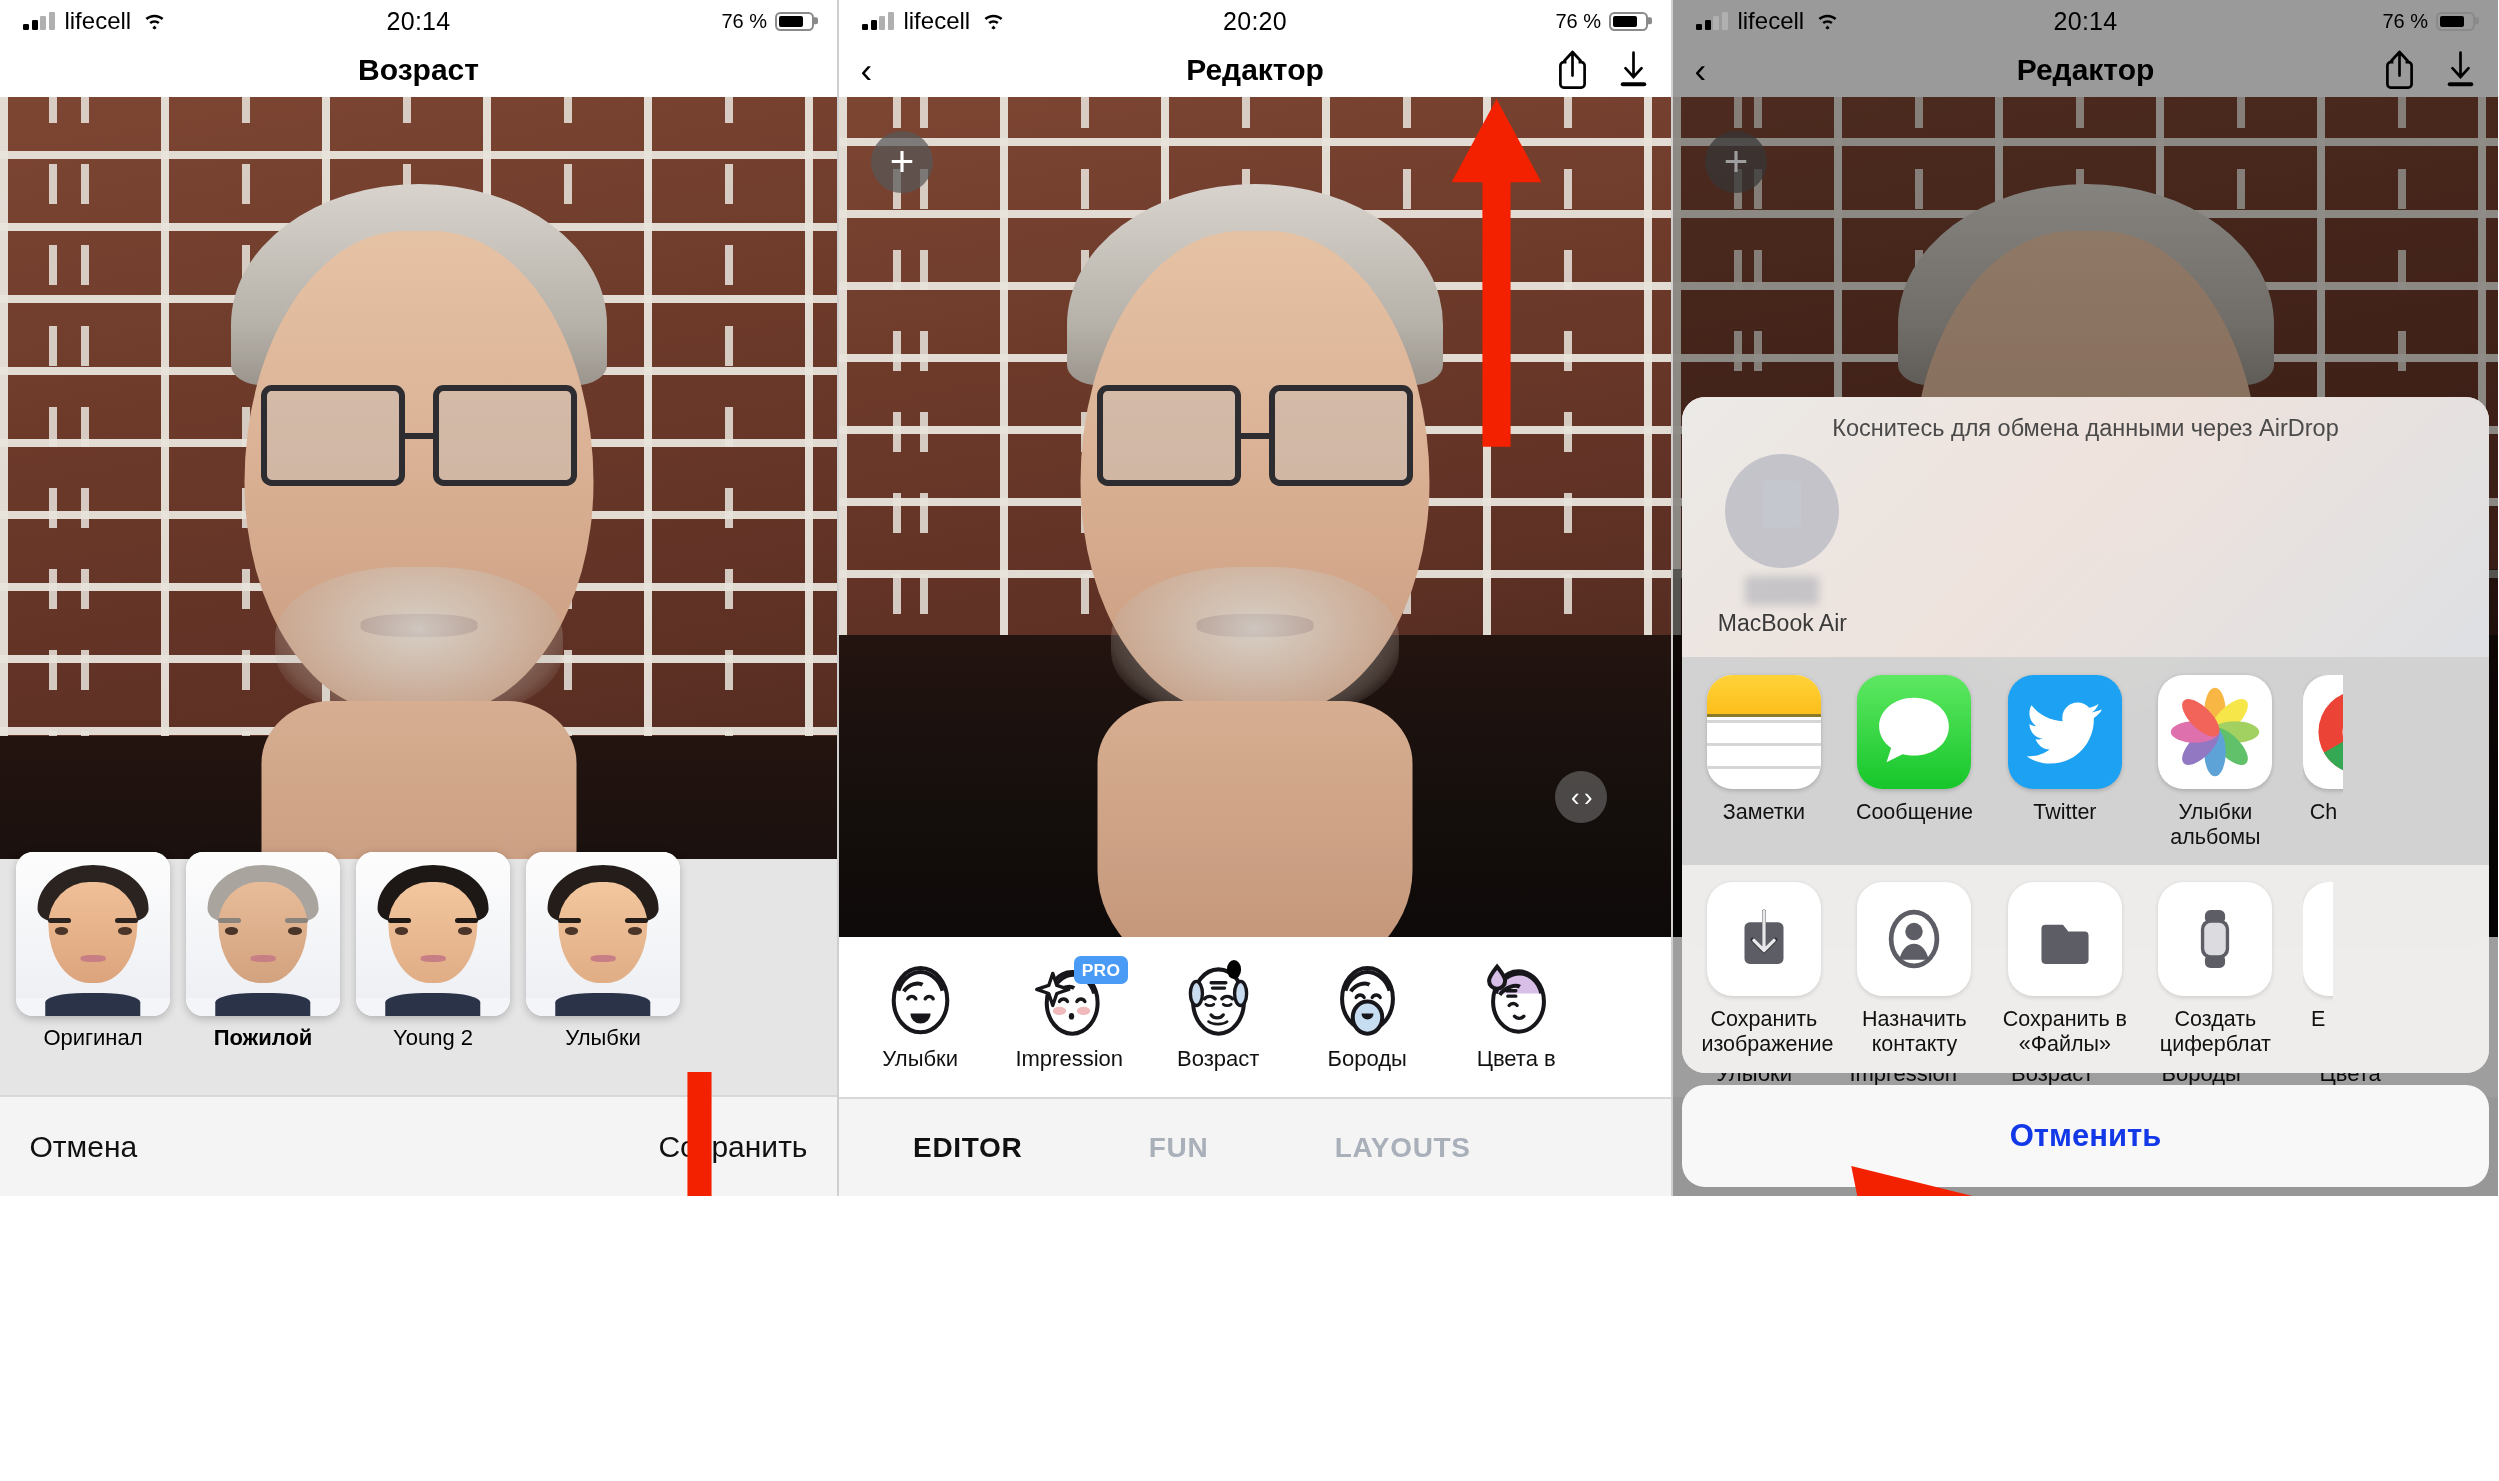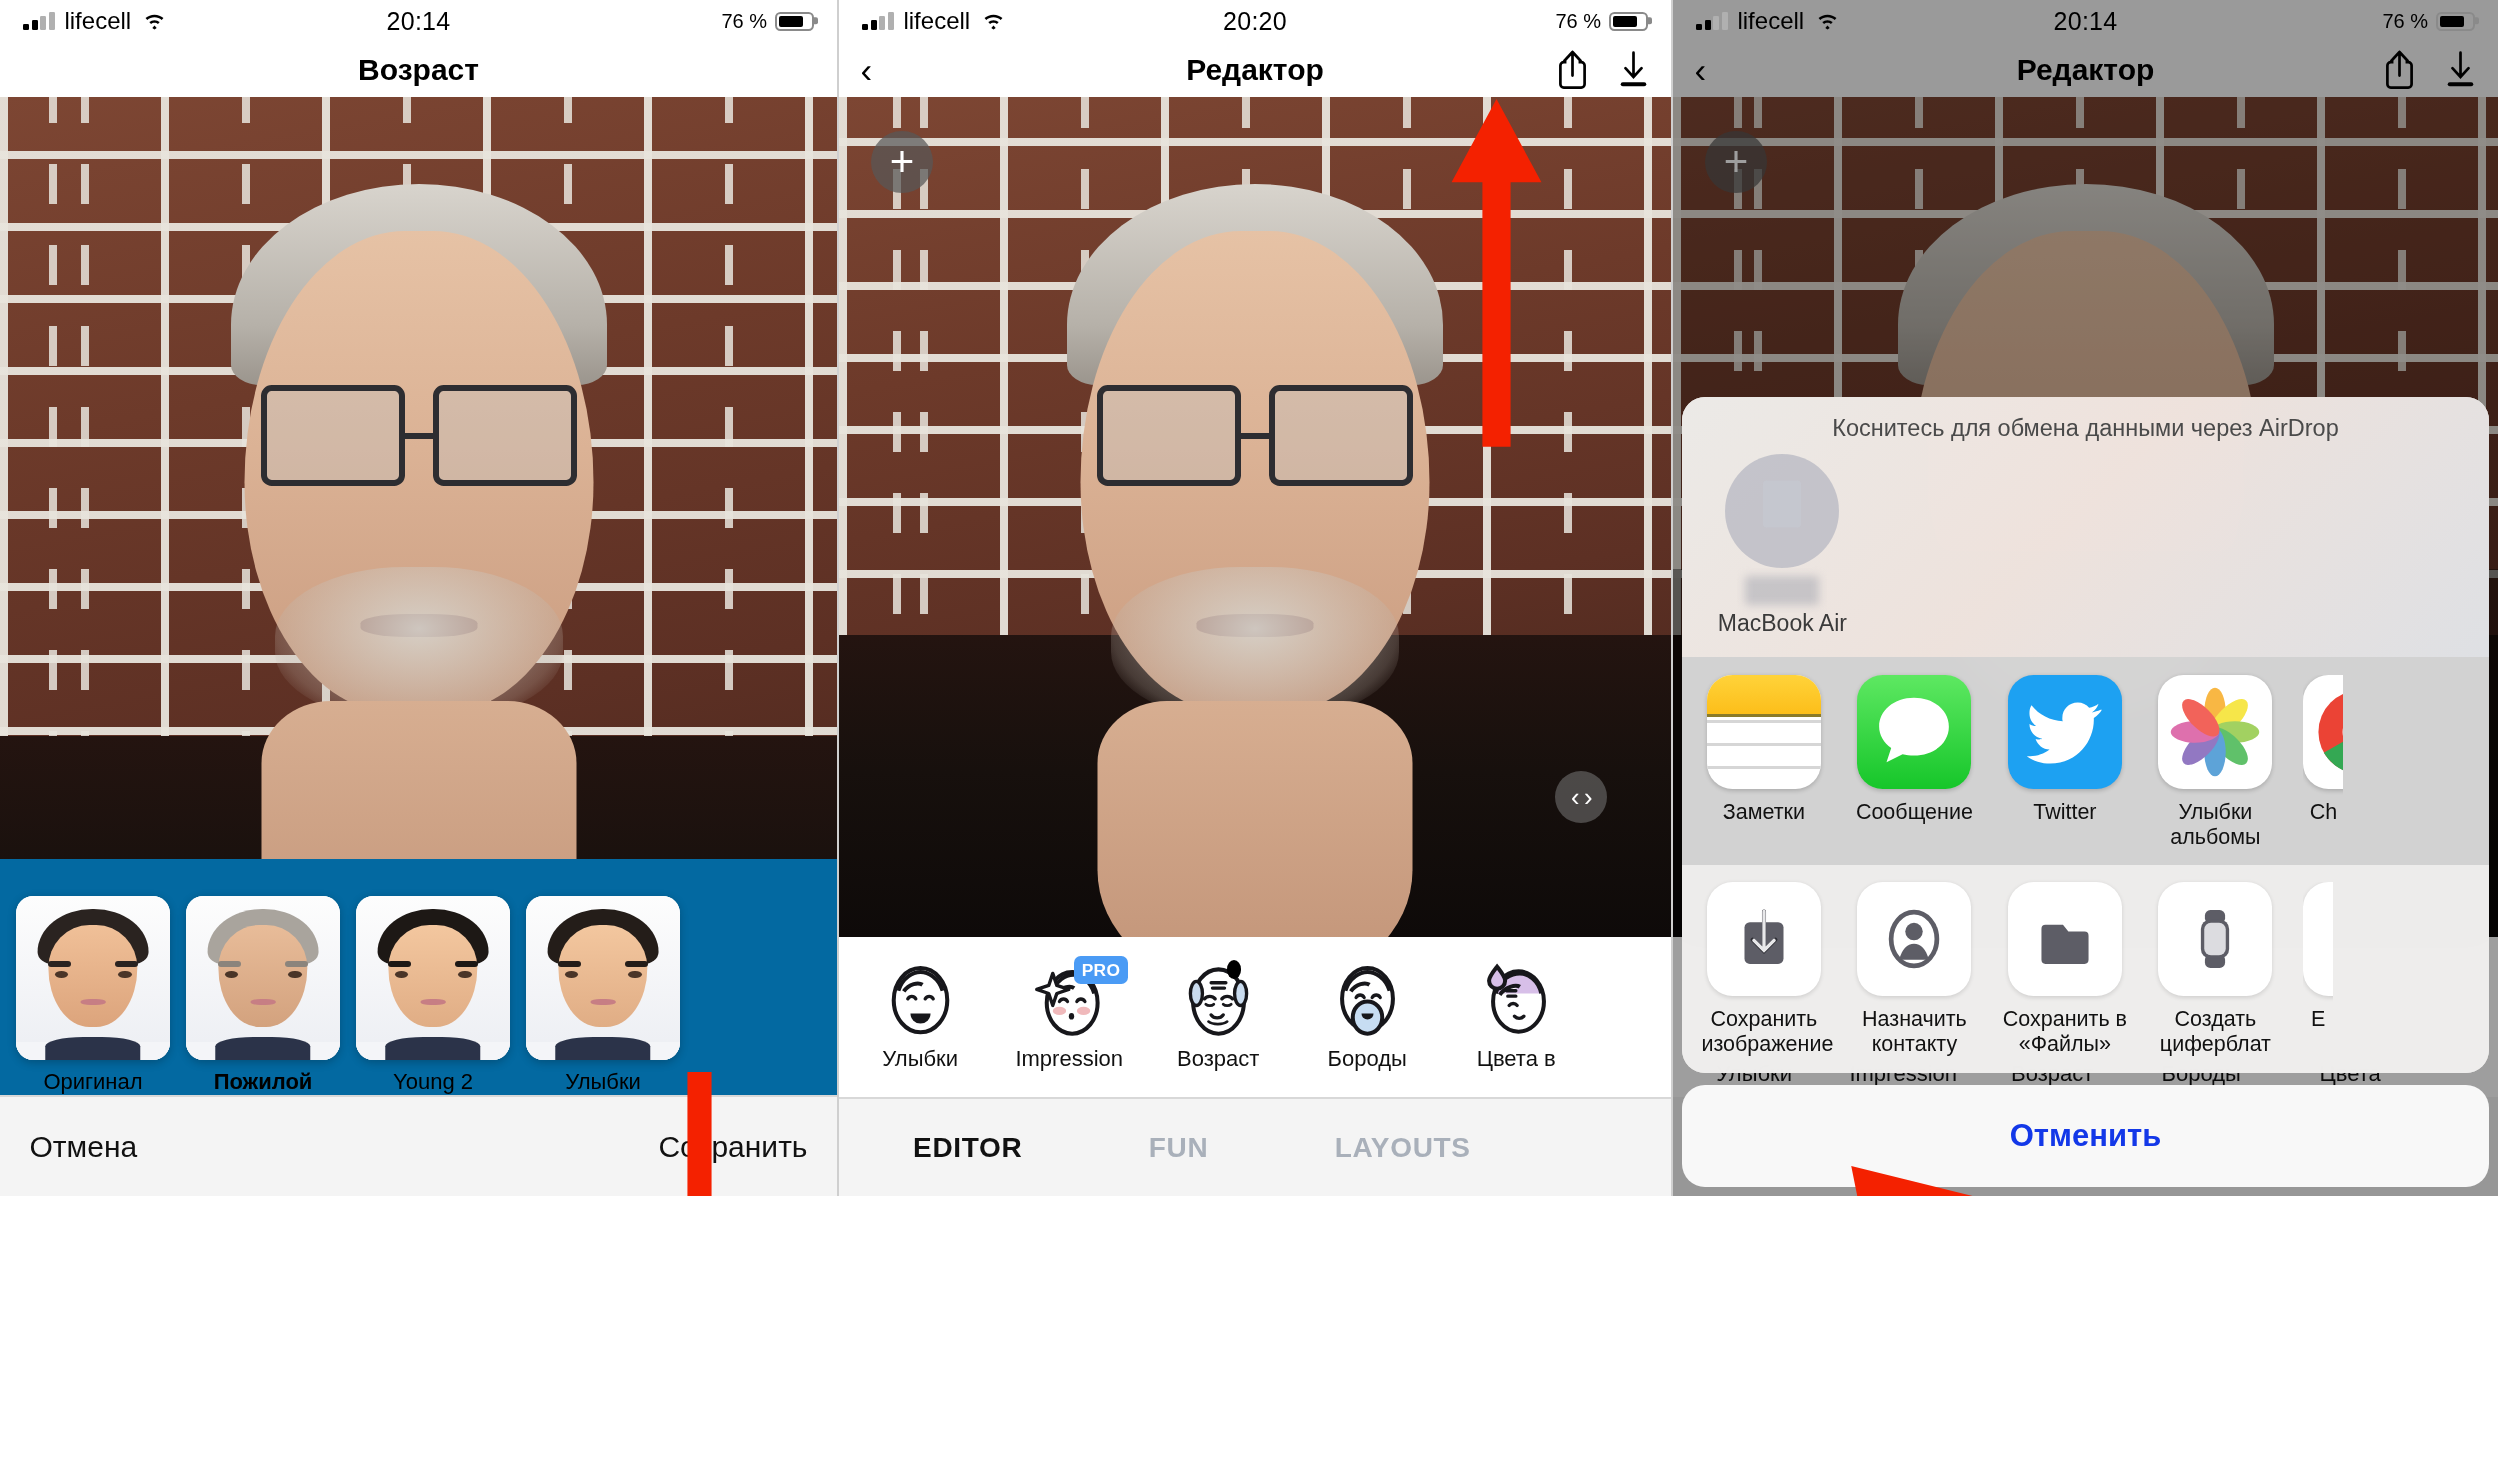--- a/index.html
+++ b/index.html
@@ -84,22 +84,22 @@
 
   
   .handle { position:absolute; width:52px; height:52px; border-radius:50%;
             background: rgba(120,120,120,.55); display:flex; align-items:center; justify-content:center;
             color:#fff; font-size:25.5px; letter-spacing:-1.3px; }
   .plusbtn { position:absolute; width:62px; height:62px; border-radius:50%;
              background: rgba(88,88,88,.72); display:flex; align-items:center; justify-content:center;
              color:#fff; font-size:42px; font-weight:300; line-height:1; }
 
   
-  .thumbstrip { position:absolute; left:0; right:0; bottom:0; height:236px; background:#0369a1;
-                display:flex; align-items:flex-end; padding: 5.4px 16px 0 16px; gap: 16px; }
+  .thumbstrip { position:absolute; left:0; right:0; bottom:0; height:236px; background:#e5e5e5;
+                display:flex; align-items:center; padding: 5.4px 16px 0 16px; gap: 16px; }
   .thumb { width: 154px; flex:0 0 auto; }
   .thumb-img { width:154px; height:164px; border-radius:17.4px; overflow:hidden; background:#fff;
                box-shadow: 0 2.7px 8px rgba(0,0,0,.22); position:relative; margin-top:-56px; }
   .tf-bg { position:absolute; inset:0; background: linear-gradient(180deg,#fdfdfd 0%, #eceef3 100%); }
   .tf-hair { position:absolute; left:50%; transform:translateX(-50%); top:8%; width:72%; height:34%;
              border-radius:50% 50% 14% 14% / 78% 78% 22% 22%; }
   .tf-head { position:absolute; left:50%; transform:translateX(-50%); top:18%; width:58%; height:62%;
              border-radius: 46% 46% 46% 46% / 42% 42% 58% 58%; }
   .tf-brow { position:absolute; width:15%; height:3.5%; border-radius:4px; top:40%; }
   .tf-eye { position:absolute; width:9%; height:4.5%; border-radius:50%; top:46%; background:#4a3528; }

